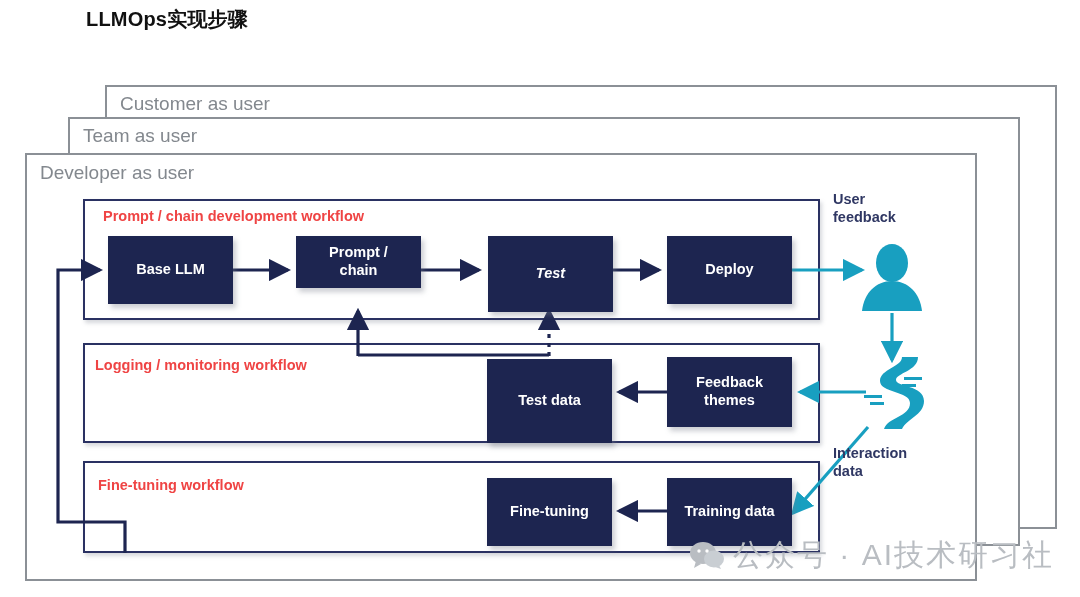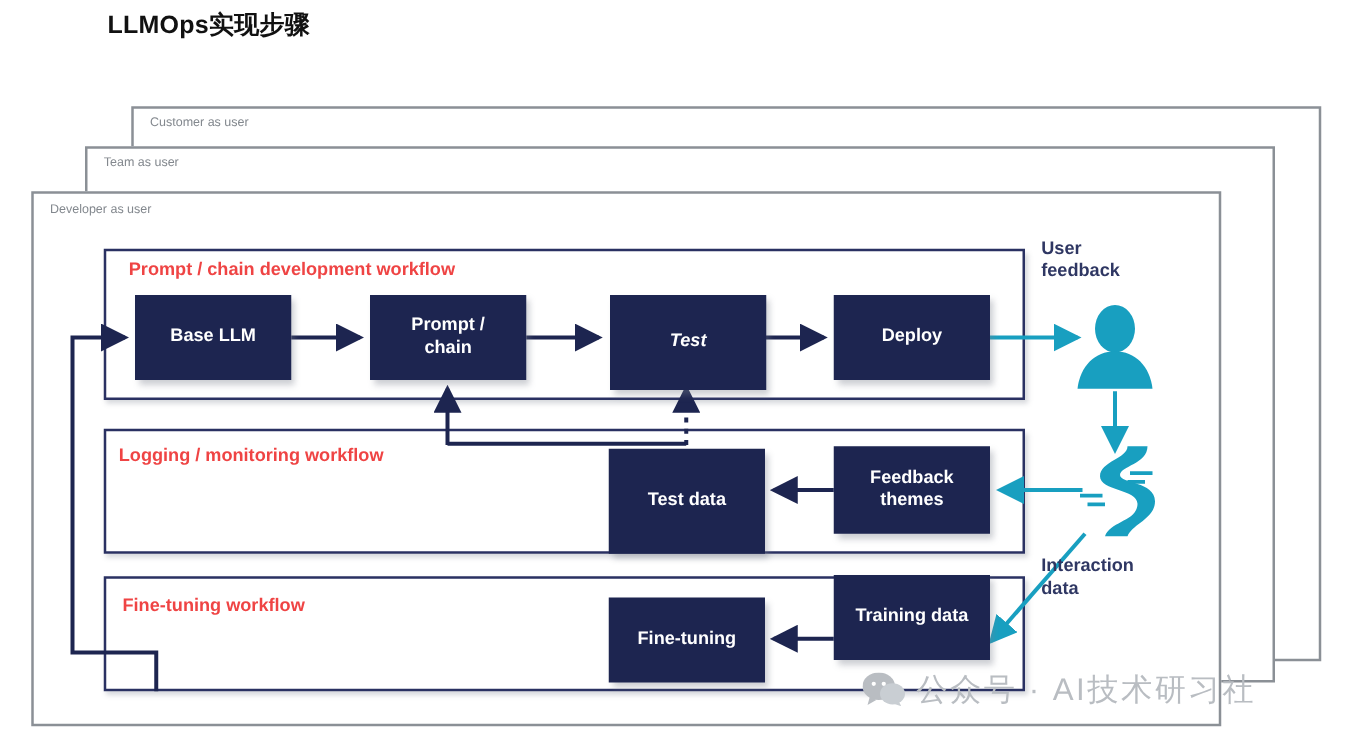--- a/index.html
+++ b/index.html
@@ -27,21 +27,21 @@
     margin-left: 48px;
   }
   .actor-box {
     position: absolute;
     border: 2px solid #8b9096;
     background: #ffffff;
     box-sizing: border-box;
   }
   .actor-label {
     position: absolute;
-    font-size: 10px;
+    font-size: 19px;
     color: #83888e;
     white-space: nowrap;
   }
   .wf-box {
     position: absolute;
     border: 2px solid #2a3162;
     background: #ffffff;
     box-sizing: border-box;
     box-shadow: 2px 3px 4px rgba(120,125,140,0.30);
   }
@@ -82,21 +82,21 @@
     height: 597px;
     pointer-events: none;
   }
   .watermark {
     position: absolute;
     left: 690px;
     top: 535px;
     display: flex;
     align-items: center;
     gap: 9px;
-    font-size: 25px;
+    font-size: 30px;
     color: #b9bdc2;
     letter-spacing: 2px;
     white-space: nowrap;
   }
   .wm-icon { display:block; }
 </style>
 </head>
 <body>
 
 <div id="page-title">LLMOps实现步骤</div>
@@ -148,39 +148,39 @@
 
   <line x1="868" y1="427" x2="793" y2="513" stroke="#189fc0" stroke-width="3.2" marker-end="url(#arrow-teal)"></line>
 
   <line x1="667" y1="511" x2="619" y2="511" stroke="#1d2550" stroke-width="3.2" marker-end="url(#arrow-navy)"></line>
 
   <path d="M125,553 L125,522 L58,522 L58,270 L100,270" stroke="#1d2550" stroke-width="3.2" fill="none" marker-end="url(#arrow-navy)"></path>
 </svg>
 
 <div class="node" style="left:108px; top:236px; width:125px; height:68px;">Base LLM</div>
 
-<div class="node" style="left:296px; top:236px; width:125px; height:68px; flex-direction:column;">
+<div class="node" style="left:296px; top:236px; width:125px; height:52px; flex-direction:column;">
   <span>Prompt /</span>
   <span>chain</span>
 </div>
 
 <div class="node" style="left:488px; top:236px; width:125px; height:76px;font-style:italic;">Test</div>
 
 <div class="node" style="left:667px; top:236px; width:125px; height:68px;">Deploy</div>
 
 <div class="node" style="left:487px; top:359px; width:125px; height:84px;">Test data</div>
 
 <div class="node" style="left:667px; top:357px; width:125px; height:70px; flex-direction:column;">
   <span>Feedback</span>
   <span>themes</span>
 </div>
 
 <div class="node" style="left:487px; top:478px; width:125px; height:68px;">Fine-tuning</div>
 
-<div class="node" style="left:667px; top:460px; width:125px; height:68px;">Training data</div>
+<div class="node" style="left:667px; top:478px; width:125px; height:68px;">Training data</div>
 
 <div class="side-label" style="left:833px; top:190px; width:120px;">
   <div>User</div>
   <div>feedback</div>
 </div>
 
 <div class="side-label" style="left:833px; top:444px; width:124px;">
   <div>Interaction</div>
   <div>data</div>
 </div>

